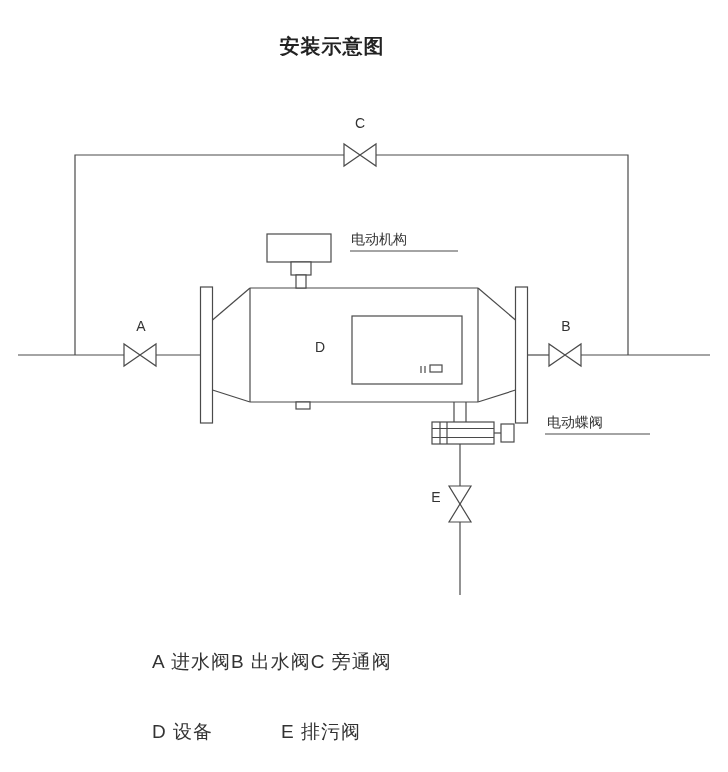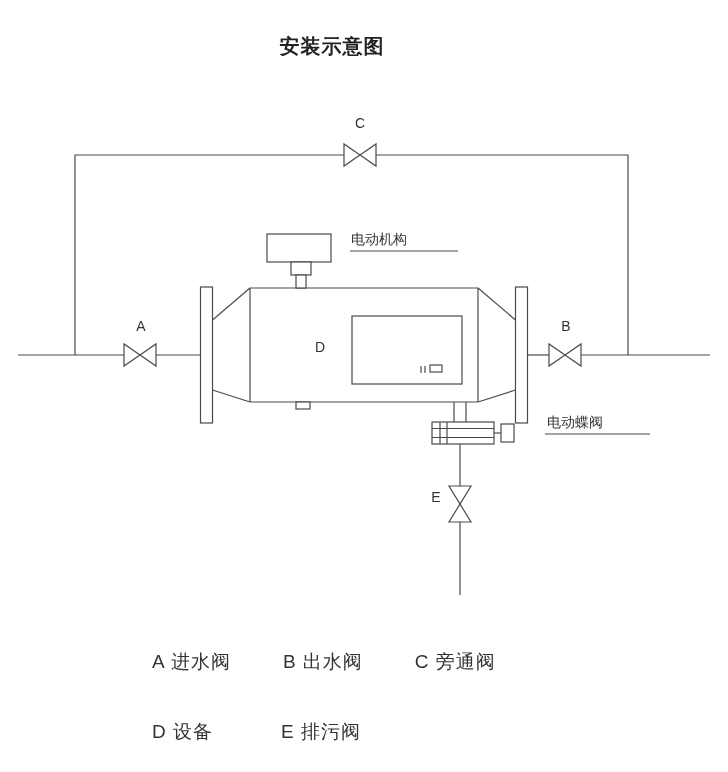--- a/index.html
+++ b/index.html
@@ -17,21 +17,21 @@
     letter-spacing: 1px;
   }
   svg.diagram { position: absolute; left: 0; top: 0; }
   svg .ln { stroke: #4a4a4a; stroke-width: 1.2; fill: none; }
   svg .shape { stroke: #4a4a4a; stroke-width: 1.2; fill: #ffffff; }
   svg text { fill: #333333; font-family: "Liberation Sans", sans-serif; font-size: 14px; }
   .legend {
     position: absolute; left: 152px; color: #333333;
     font-size: 19px; display: flex; align-items: center;
   }
-  .legend-row1 { top: 649px; gap: 52px; }
+  .legend-row1 { top: 649px; }
   .legend-row2 { top: 699px; gap: 68px; margin-top: 20px; }
   .legend span { white-space: nowrap; letter-spacing: 1px; }
 </style>
 </head>
 <body>
 
 <div class="stage">
 
   <div class="title">安装示意图</div>
 

